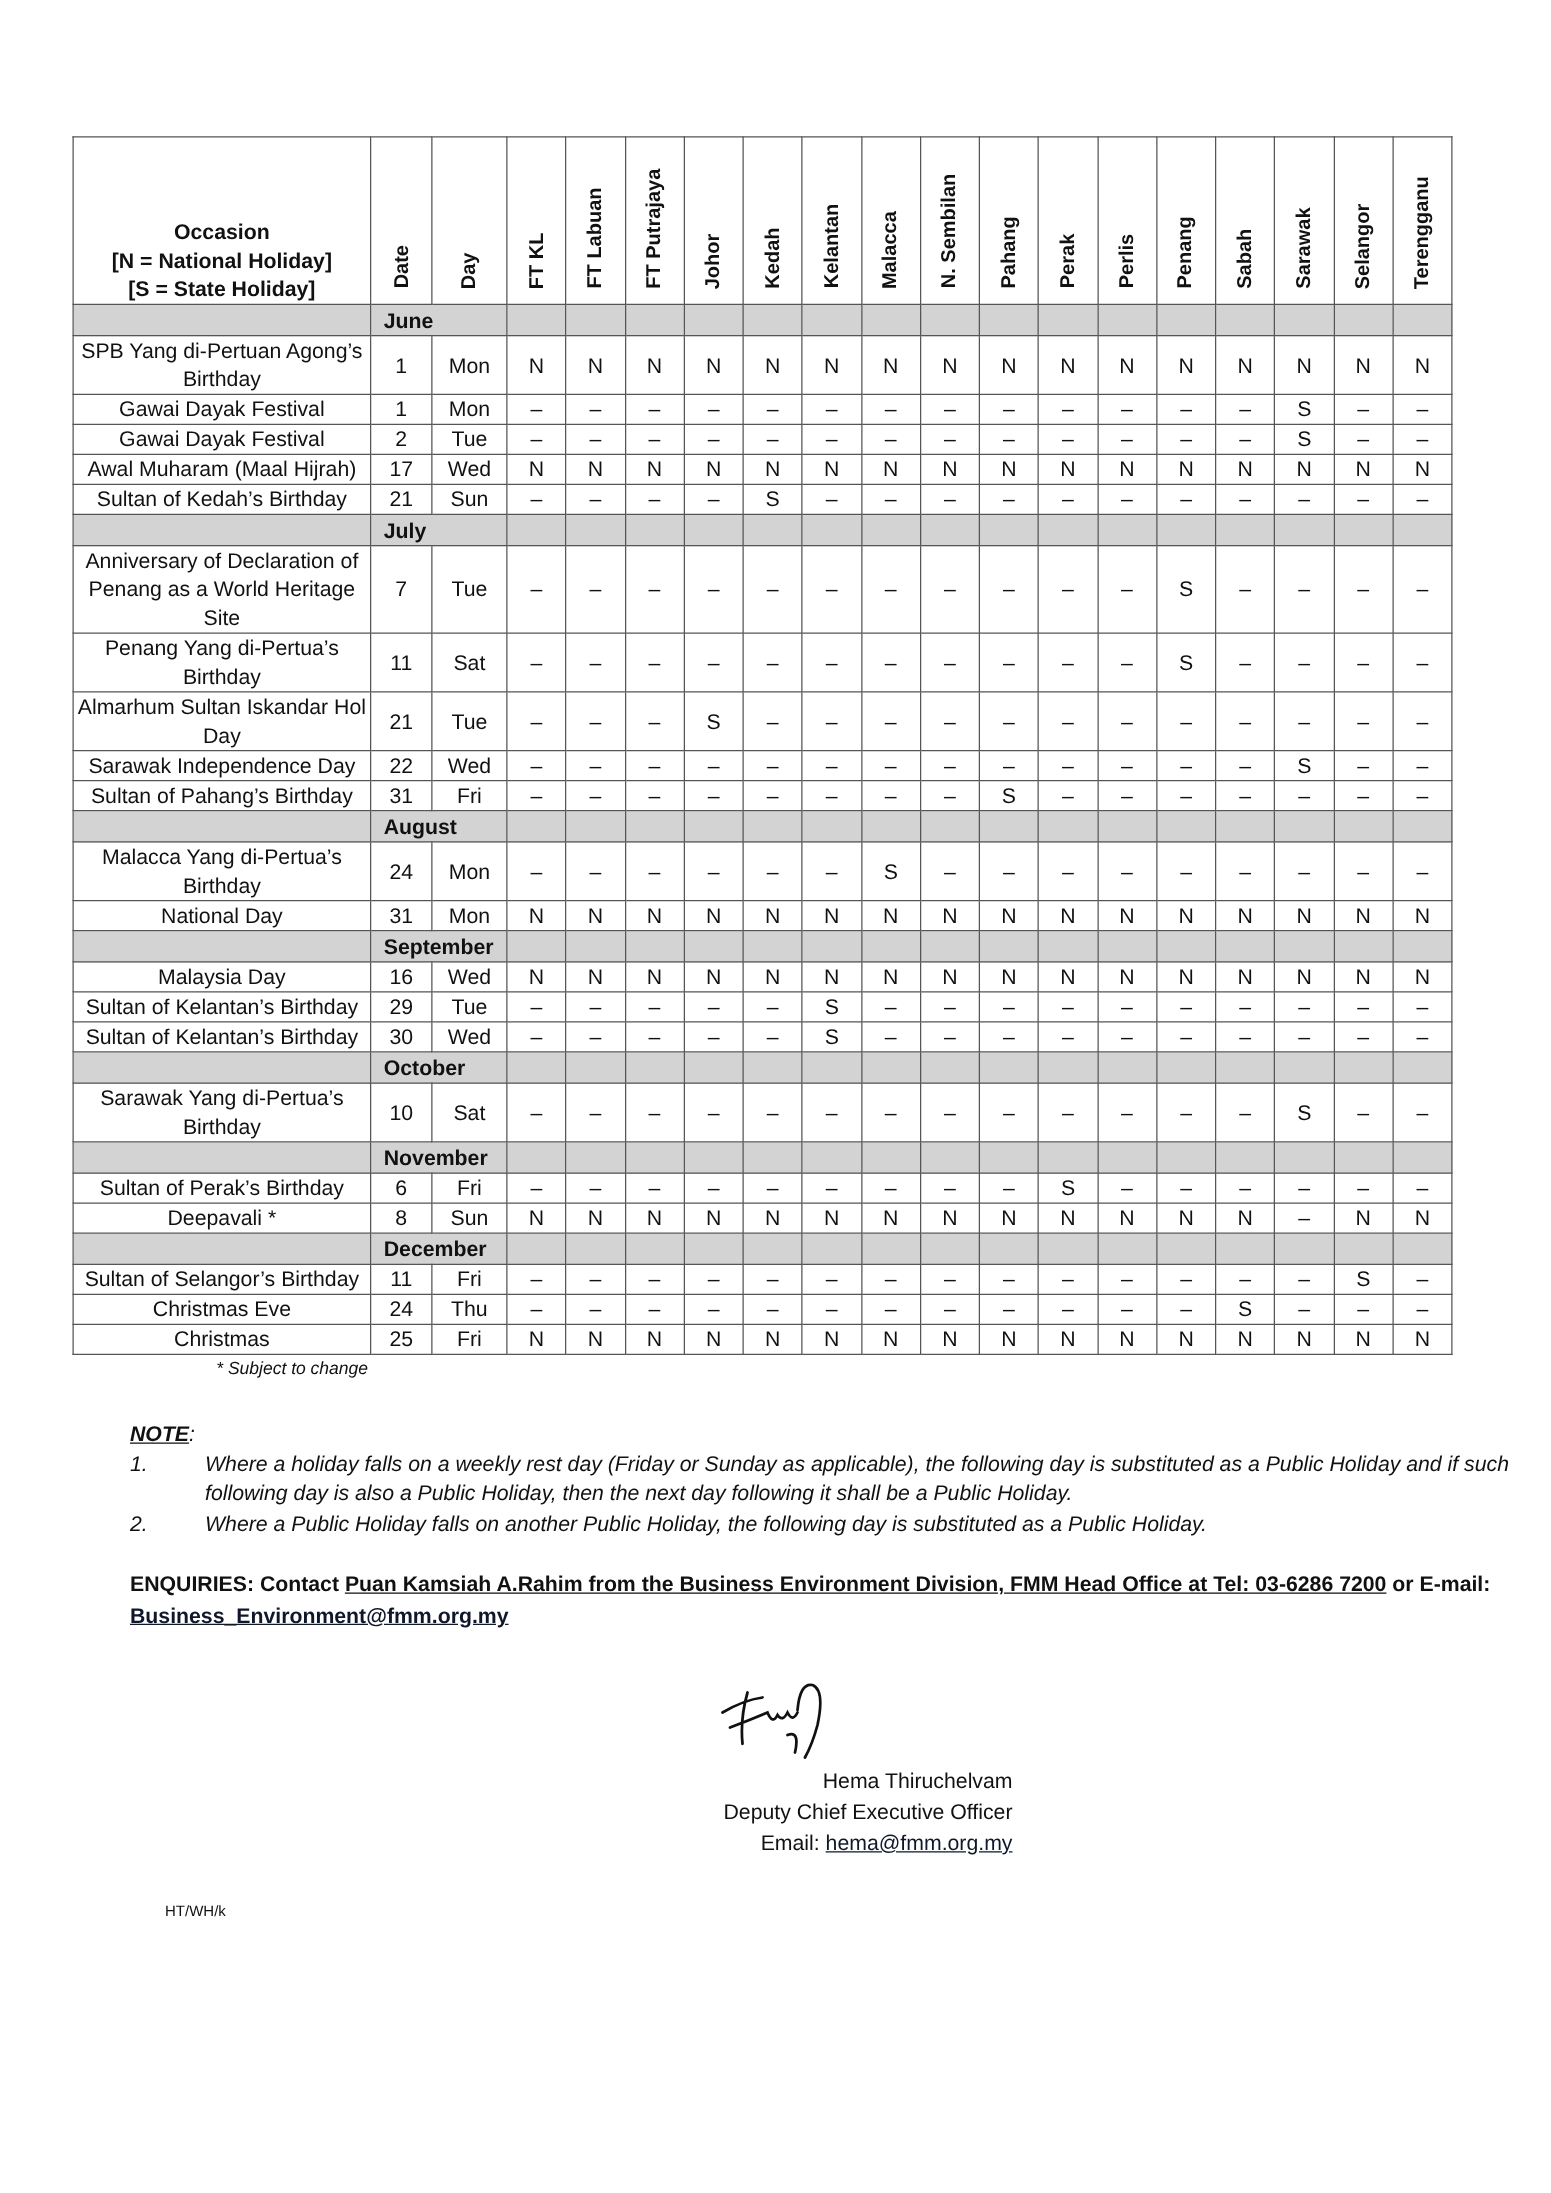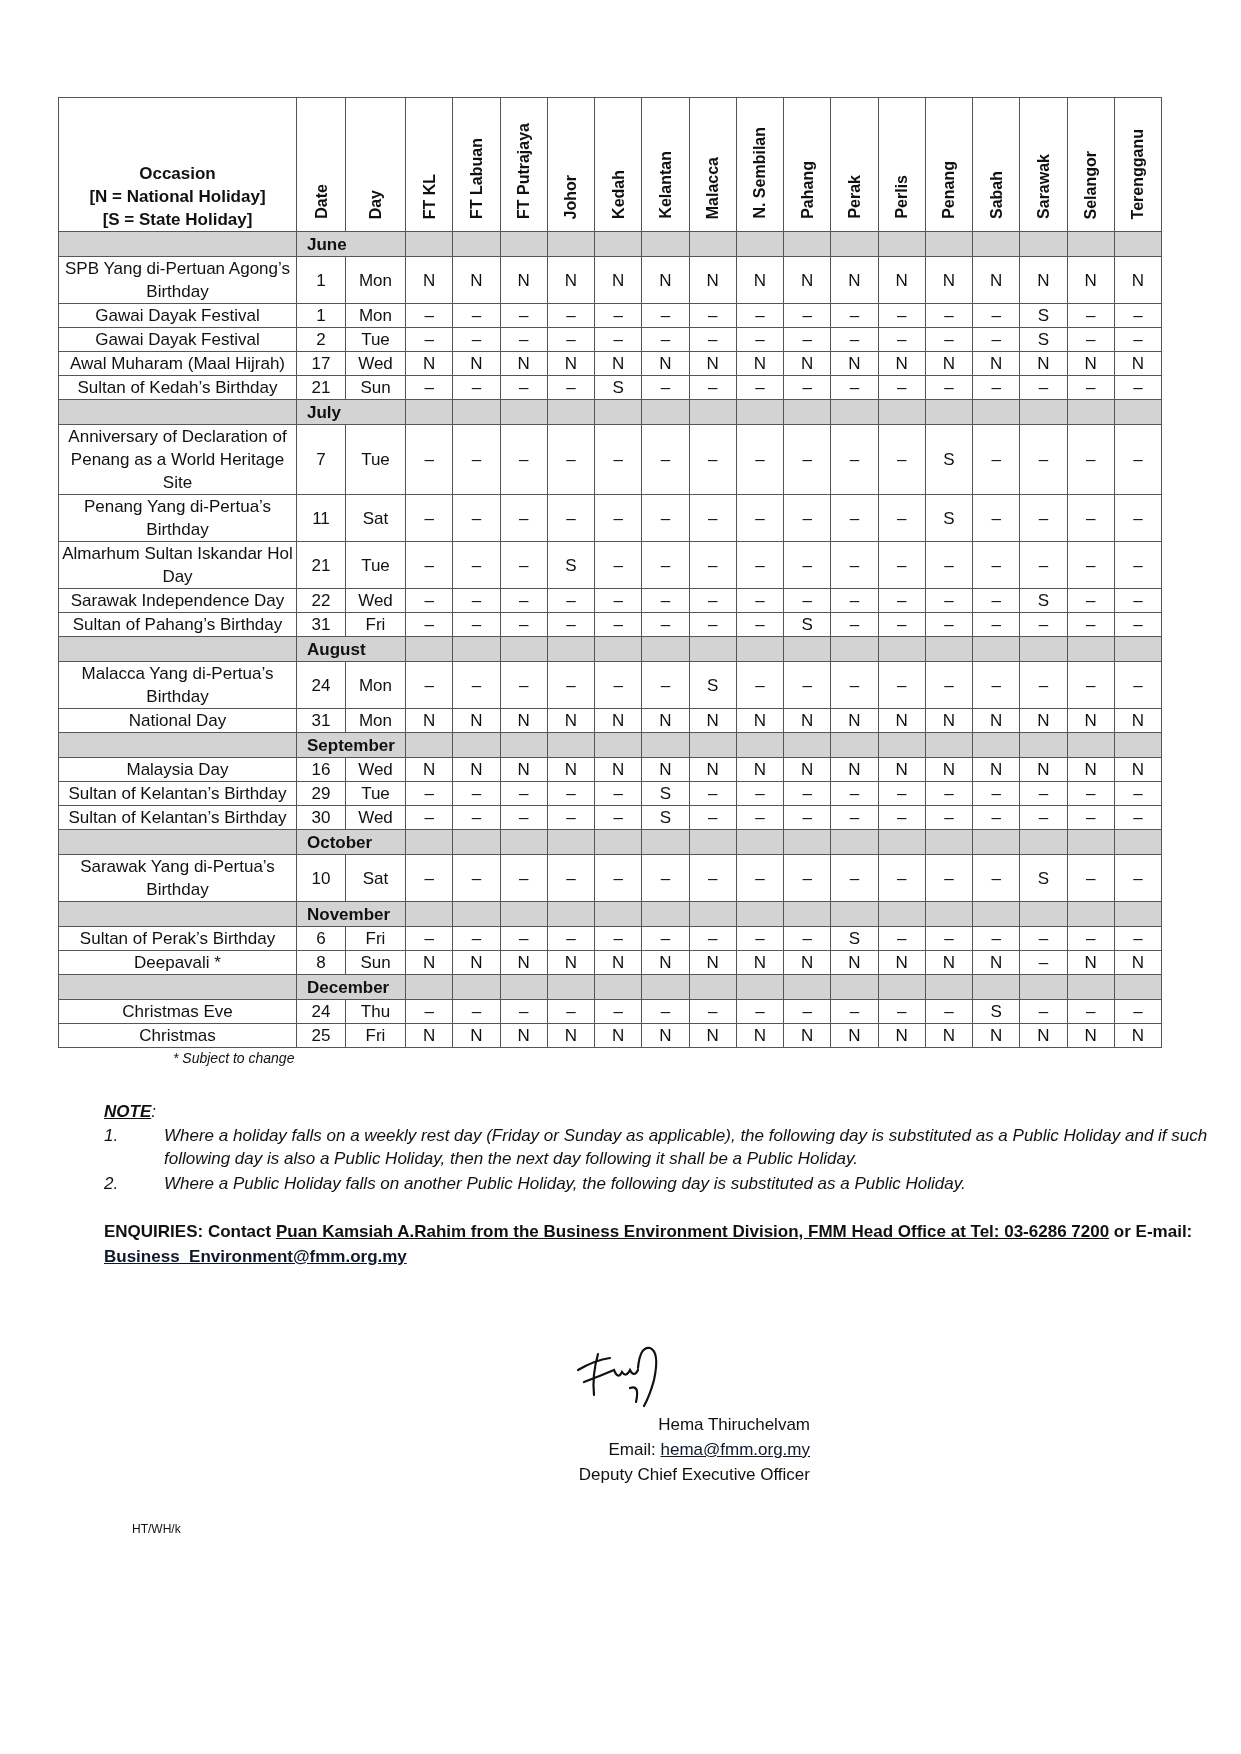--- a/index.html
+++ b/index.html
@@ -1,17 +1,17 @@
 <!DOCTYPE html>
 <html><head>
 <meta charset="utf-8">
 <style>
   html, body { margin: 0; padding: 0; background: #ffffff; }
   body { width: 1241px; height: 1754px; position: relative; font-family: "Liberation Sans", sans-serif; color: #111; }
-  .page { position: absolute; left: 58px; top: 97px; width: 1103px; }
+  .page { position: absolute; left: 58px; top: 109px; width: 1103px; }
   table.hol { border-collapse: collapse; width: 1103px; table-layout: fixed; font-size: 17px; }
   table.hol td, table.hol th { border: 1.5px solid #555; padding: 0; text-align: center; vertical-align: middle; line-height: 23px; }
   table.hol th { font-weight: bold; height: 133px; vertical-align: bottom; }
   th.occ { vertical-align: middle; font-size: 17px; line-height: 23px; }
   th .vt { display: inline-block; writing-mode: vertical-rl; transform: rotate(180deg); padding: 6px 0; white-space: nowrap; font-size: 16px; }
   td.occ-cell { text-align: left; padding-left: 10px; padding-right: 4px; }
   tr.month td { background: #d3d3d3; height: 24px; font-weight: bold; }
   tr.month td.mlabel { text-align: left; padding-left: 10px; }
   .footnote { font-style: italic; font-size: 14px; margin: 2px 0 0 115px; }
   .note { margin: 36px 0 0 46px; font-size: 17px; font-style: italic; width: 1140px; }
@@ -576,20 +576,41 @@
           <td></td>
           <td></td>
           <td></td>
           <td></td>
           <td></td>
           <td></td>
           <td></td>
           <td></td>
         </tr>
         <tr>
+          <td class="occ-cell">Sultan of Selangor’s Birthday</td>
+          <td>11</td>
+          <td>Fri</td>
+          <td>–</td>
+          <td>–</td>
+          <td>–</td>
+          <td>–</td>
+          <td>–</td>
+          <td>–</td>
+          <td>–</td>
+          <td>–</td>
+          <td>–</td>
+          <td>–</td>
+          <td>–</td>
+          <td>–</td>
+          <td>–</td>
+          <td>–</td>
+          <td>S</td>
+          <td>–</td>
+        </tr>
+        <tr>
           <td class="occ-cell">Christmas Eve</td>
           <td>24</td>
           <td>Thu</td>
           <td>–</td>
           <td>–</td>
           <td>–</td>
           <td>–</td>
           <td>–</td>
           <td>–</td>
           <td>–</td>
@@ -644,17 +665,17 @@
   <div class="enq">
     <span>ENQUIRIES: Contact </span><span class="u">Puan Kamsiah A.Rahim from the Business Environment Division, FMM Head Office at Tel: 03-6286 7200</span><span> or E-mail: </span><a class="link">Business_Environment@fmm.org.my</a>
   </div>
 </div>
 
 <div class="sig">
   <svg width="100" height="70" viewBox="0 0 100 70">
     <path d="M8 30 Q25 20 40 18 M28 14 Q22 35 24 55 M14 42 Q30 36 44 30 Q48 40 52 32 Q56 38 60 30 Q64 38 68 30 M60 48 Q70 44 66 62 M68 28 Q70 6 80 8 Q90 12 84 40 Q80 55 74 66" fill="none" stroke="#111" stroke-width="2.2" stroke-linecap="round"></path>
   </svg>
   <div>Hema Thiruchelvam</div>
+  <div>Deputy Chief Executive Officer</div>
   <div><span>Email: </span><a class="link">hema@fmm.org.my</a></div>
-  <div>Deputy Chief Executive Officer</div>
 </div>
 
 <div class="ref">HT/WH/k</div>
 
 </body></html>

